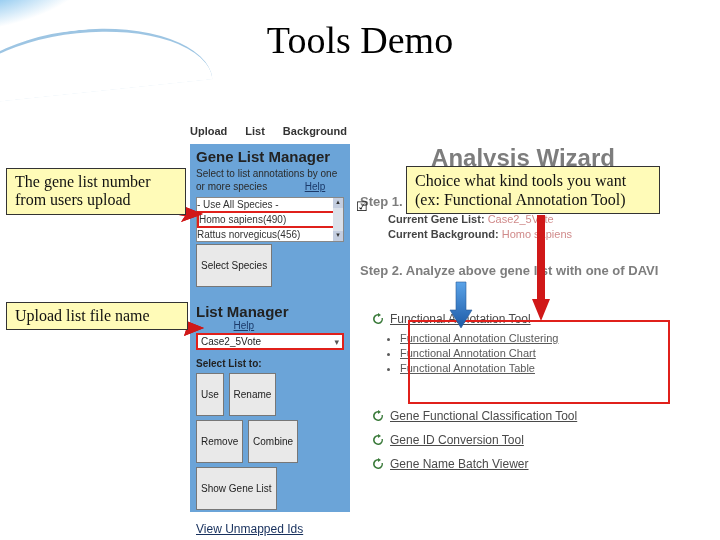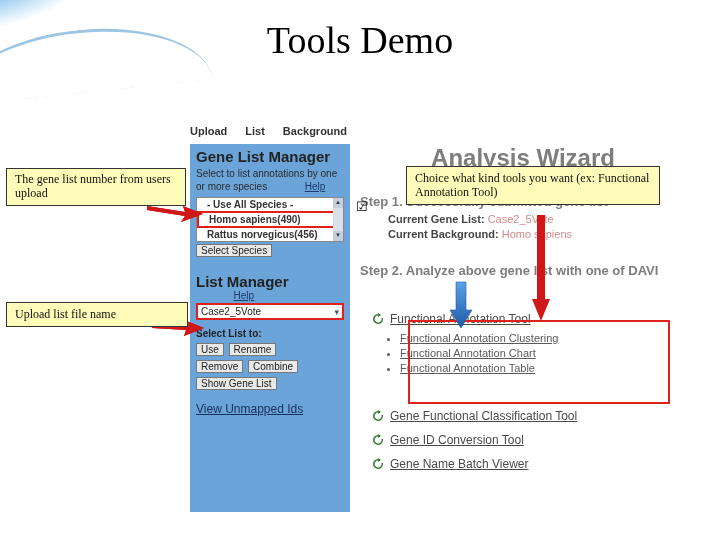--- a/index.html
+++ b/index.html
@@ -34,25 +34,25 @@
     position: absolute; left: 40px; top: 24px; width: 160px; bottom: 0;
     background: #6ba4d8; padding: 4px 6px; font-size: 10px; color: #222;
   }
   .section-hdr { font-weight: bold; font-size: 15px; color: #222; margin-bottom: 3px; }
   .side-text { color: #2b2b2b; font-size: 10px; line-height: 1.25; }
   .side-help { text-decoration: underline; color: #1b3a6a; margin-left: 32px; }
   .species-box {
     background: #fff; border: 1px solid #888; margin-top: 4px; width: 148px;
     font-size: 10px; color: #333;
   }
-  .species-box .opt { padding: 1px 10px; white-space: nowrap; overflow: hidden; font-weight: bold; }
+  .species-box .opt { padding: 1px 0; white-space: nowrap; overflow: hidden; }
   .sp-hl { border: 2px solid #e0201b; margin: 0; padding: 0 2px; }
   .btn {
     display: inline-block; background: #e9e9e9; border: 1px solid #777; font-size: 10px;
-    padding: 0 4px; margin: 2px 2px 2px 0; cursor: pointer; color: #222;
+    padding: 15px 4px; margin: 2px 2px 2px 0; cursor: pointer; color: #222;
   }
   .list-select {
     width: 148px; background: #fff; border: 2px solid #e0201b; font-size: 10px;
     padding: 1px 3px; display: flex; justify-content: space-between; align-items: center;
     margin-top: 2px;
   }
   .list-select::after { content: "▾"; font-size: 9px; color: #555; }
   .section2 { margin-top: 14px; }
   .link-und { text-decoration: underline; color: #17305d; font-size: 12px; cursor: pointer; margin-top: 10px; display: inline-block; }
   .main {
@@ -72,21 +72,21 @@
   .refresh-icon { width: 12px; height: 12px; color: #3a7a3a; display: inline-block; }
   .refresh-icon svg { display: block; }
   .tool-link { text-decoration: underline; color: #4a4a4a; font-size: 12px; cursor: pointer; }
   .sub-ul { margin-left: 40px; margin-top: 6px; }
   .sub-ul li { font-size: 11px; color: #5a5a5a; list-style: disc; text-decoration: underline; margin-bottom: 3px; }
   .tool-extra { margin-top: 35px; }
 
   
   .callout {
     position: absolute; background: #fffbb8; border: 1px solid #333;
-    font-family: "Times New Roman", serif; font-size: 12px; color: #111;
+    font-family: "Times New Roman", serif; font-size: 16px; color: #111;
     padding: 4px 8px; z-index: 50;
   }
   #co1 { left: 6px; top: 168px; width: 180px; line-height: 1.15; }
   #co2 { left: 406px; top: 166px; width: 254px; line-height: 1.2; }
   #co3 { left: 6px; top: 302px; width: 182px; }
 
   
   .arrow { position: absolute; z-index: 40; }
   .arrow-red-1 { left: 145px; top: 200px; width: 60px; height: 22px; }
   .arrow-red-2 { left: 150px; top: 318px; width: 56px; height: 20px; }

